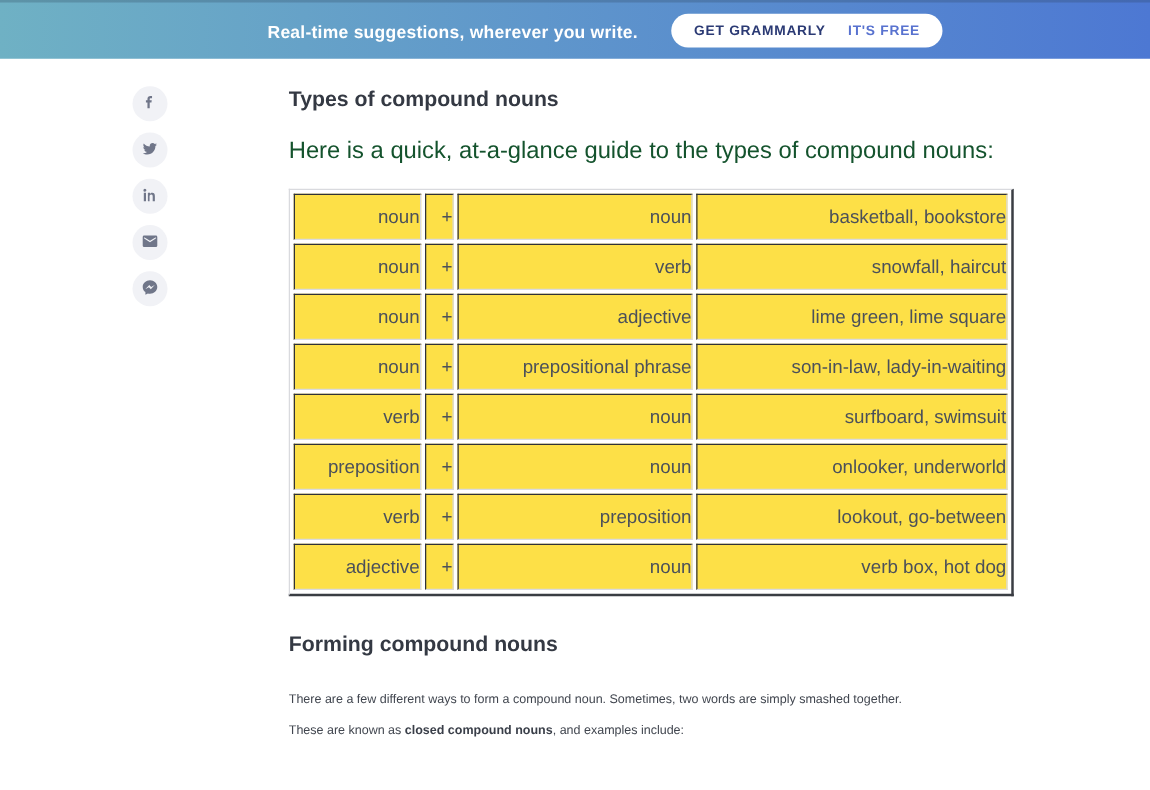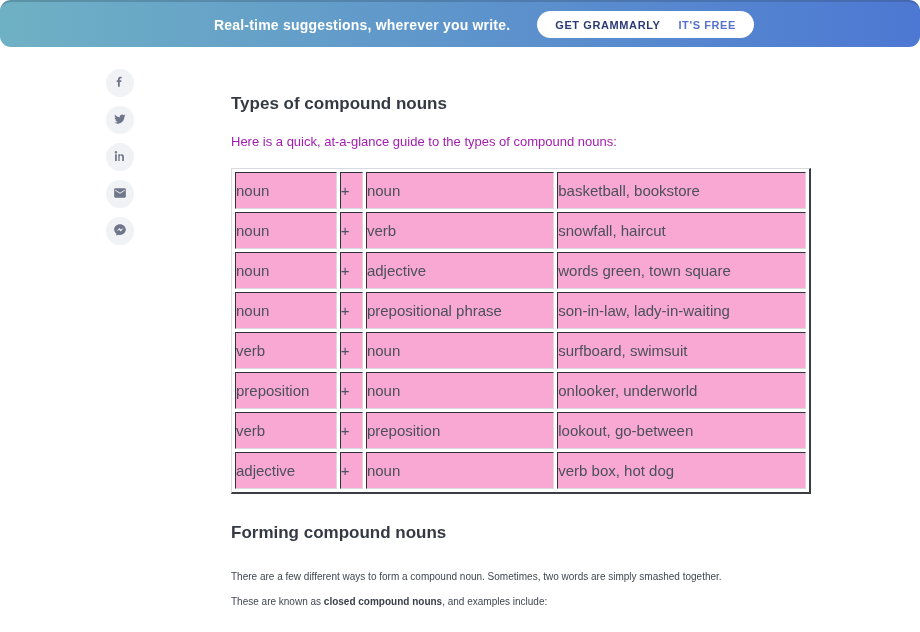--- a/index.html
+++ b/index.html
@@ -81,69 +81,69 @@
   
   .content {
     position: absolute;
     left: 231px; top: 70px;
     width: 582px;
   }
   .section-title {
     font-size: 17px;
     font-weight: 700;
     color: #343943;
-    margin-top: 24px;
+    margin-top: 0;
     margin-bottom: 20px;
   }
   .intro-text {
-    font-size: 13px;
-    color: #a21caf;
+    font-size: 19px;
+    color: #14532d;
     margin-bottom: 19px;
     margin-top: 14px;
   }
 
   
   table.compound-table {
     width: 580px;
     table-layout: fixed;
     border-collapse: separate;
     border-spacing: 3px;
     border-style: solid;
     border-width: 1px 2px 2px 1px;
     border-color: #d9dade #3a3d43 #3a3d43 #d9dade;
     margin-bottom: 29px;
   }
   table.compound-table td {
     height: 37px;
-    text-align: left;
+    text-align: right;
     vertical-align: middle;
     font-size: 15px;
     color: #4b505a;
     border-style: solid;
     border-width: 1px;
     border-color: #2f3238 #d9dade #d9dade #2f3238;
-    background: #f9a8d4;
+    background: #fde047;
     overflow: hidden;
     white-space: nowrap;
     margin-top: 12px;
   }
 
   .body-text {
     font-size: 10px;
     line-height: 25px;
     color: #41464f;
     max-width: 492px;
     margin-top: 21px;
   }
   .body-text b { font-weight: 700; color: #3a3f49; }
 </style>
 </head>
 <body>
 
-<div class="banner" style="background: linear-gradient(90deg, rgb(111, 177, 196), rgb(77, 120, 211)); border-radius: 11px;">
+<div class="banner" style="background: linear-gradient(90deg, rgb(111, 177, 196), rgb(77, 120, 211));">
   <span class="banner-message">Real-time suggestions, wherever you write.</span>
   <button class="banner-cta">
     <span class="cta-primary">GET GRAMMARLY</span>
     <span class="cta-secondary">IT'S FREE</span>
   </button>
 </div>
 
 <div class="share-rail">
   <button class="share-btn" title="Share on Facebook">
     <span><svg viewBox="0 0 24 24" width="14" height="14" style="fill:#707689">
@@ -195,21 +195,21 @@
       <tr>
         <td>noun</td>
         <td>+</td>
         <td>verb</td>
         <td>snowfall, haircut</td>
       </tr>
       <tr>
         <td>noun</td>
         <td>+</td>
         <td>adjective</td>
-        <td>words green, town square</td>
+        <td>lime green, lime square</td>
       </tr>
       <tr>
         <td>noun</td>
         <td>+</td>
         <td>prepositional phrase</td>
         <td>son-in-law, lady-in-waiting</td>
       </tr>
       <tr>
         <td>verb</td>
         <td>+</td>

